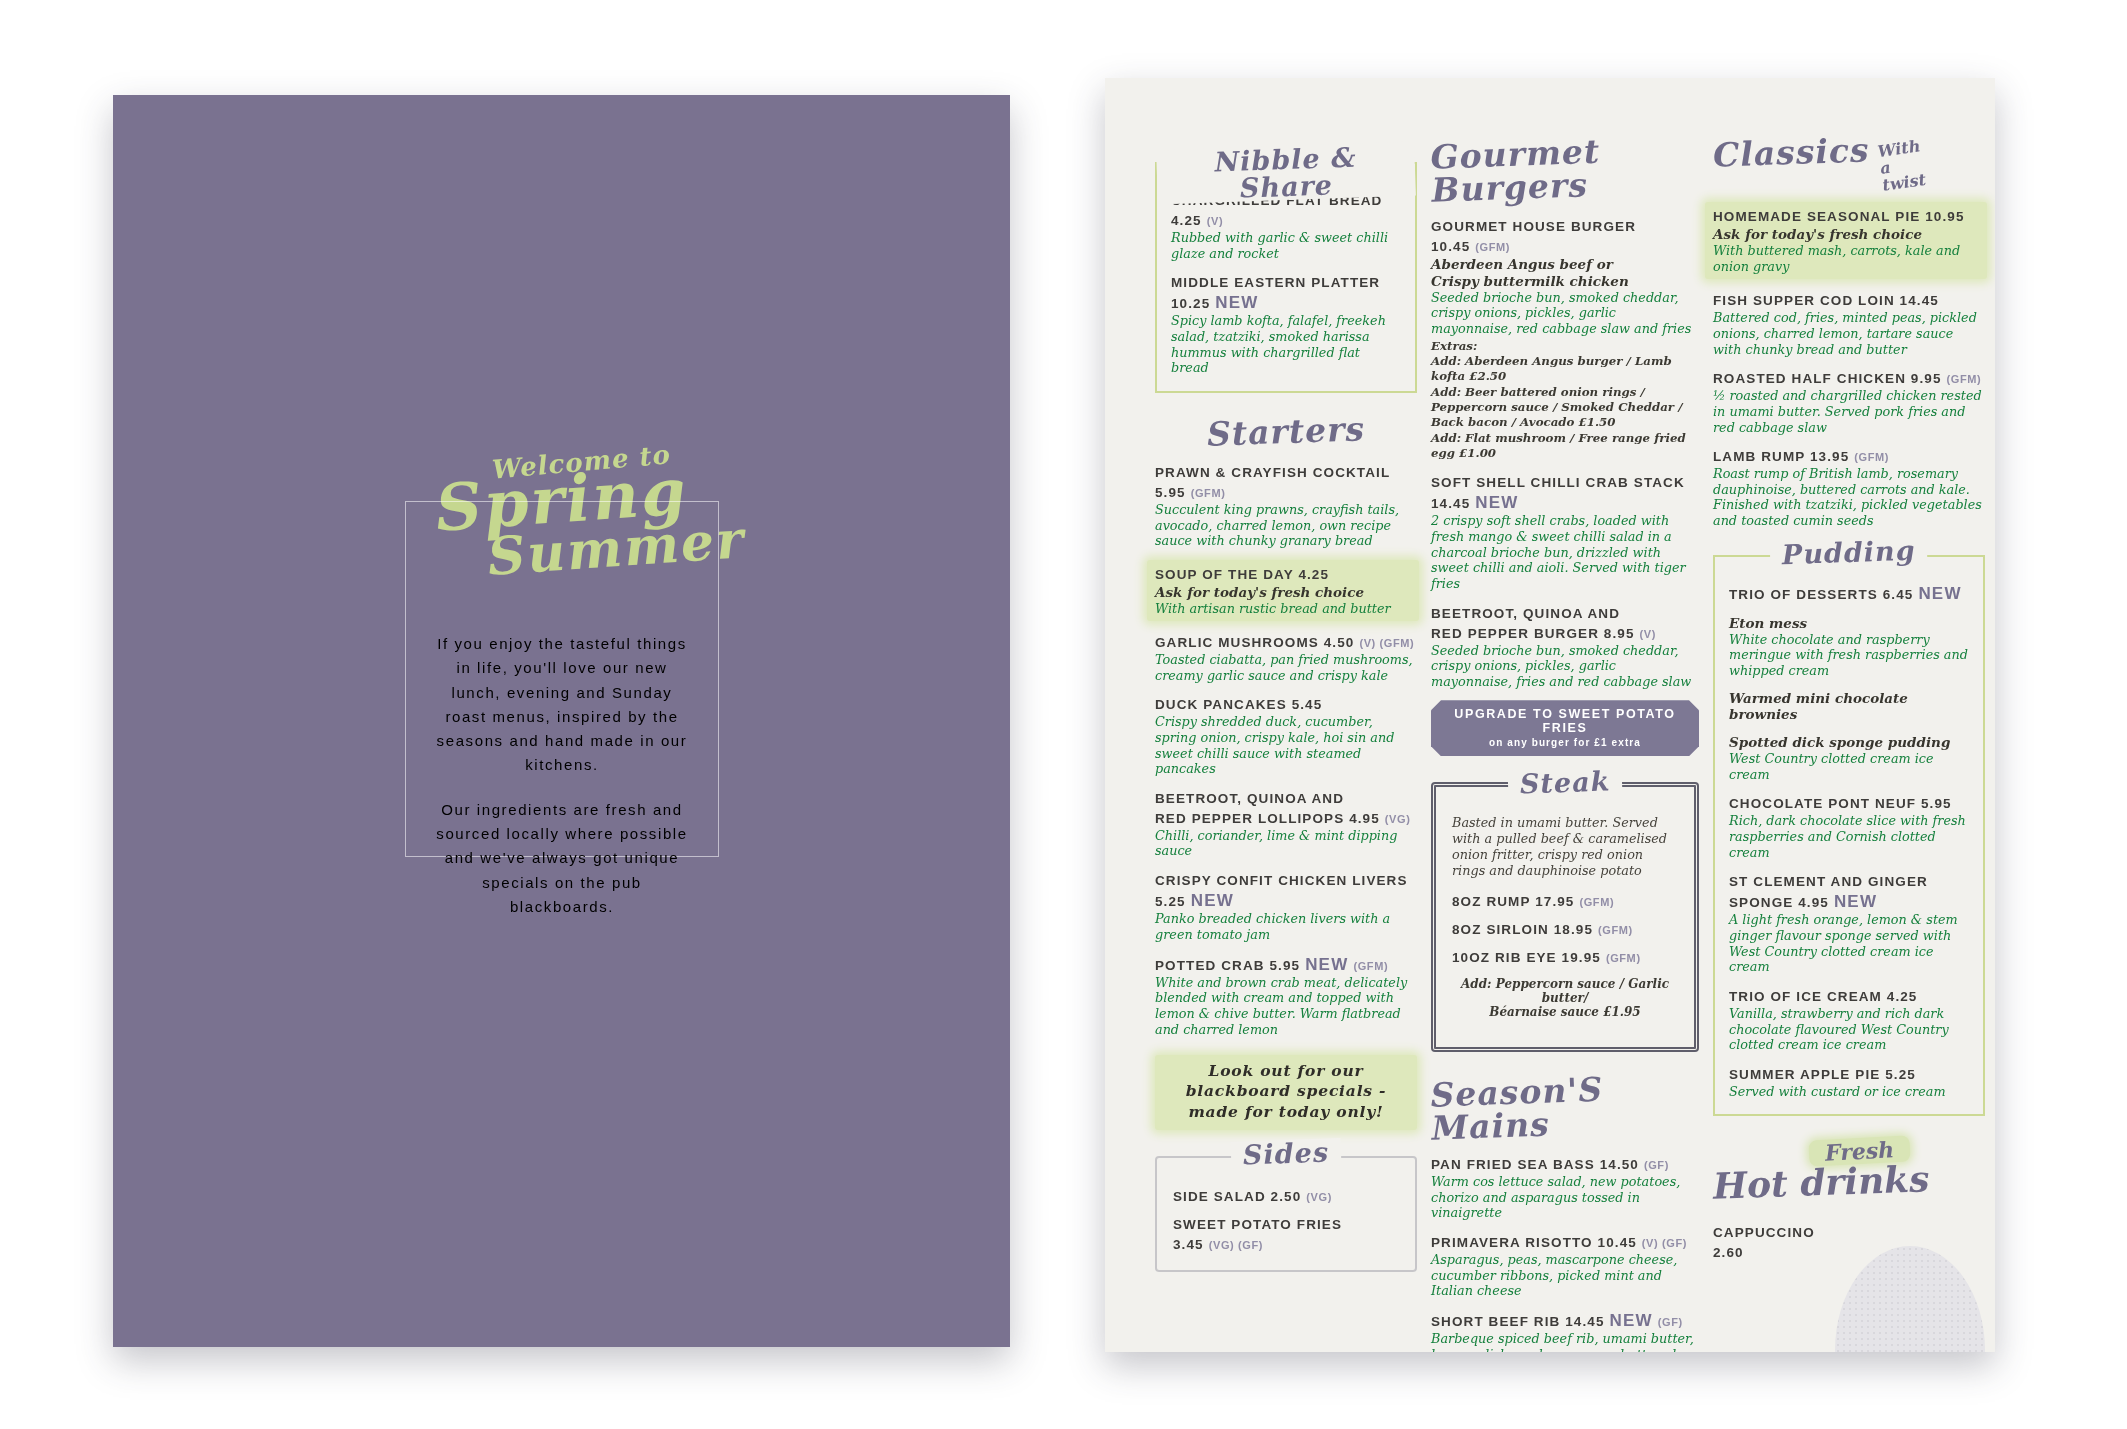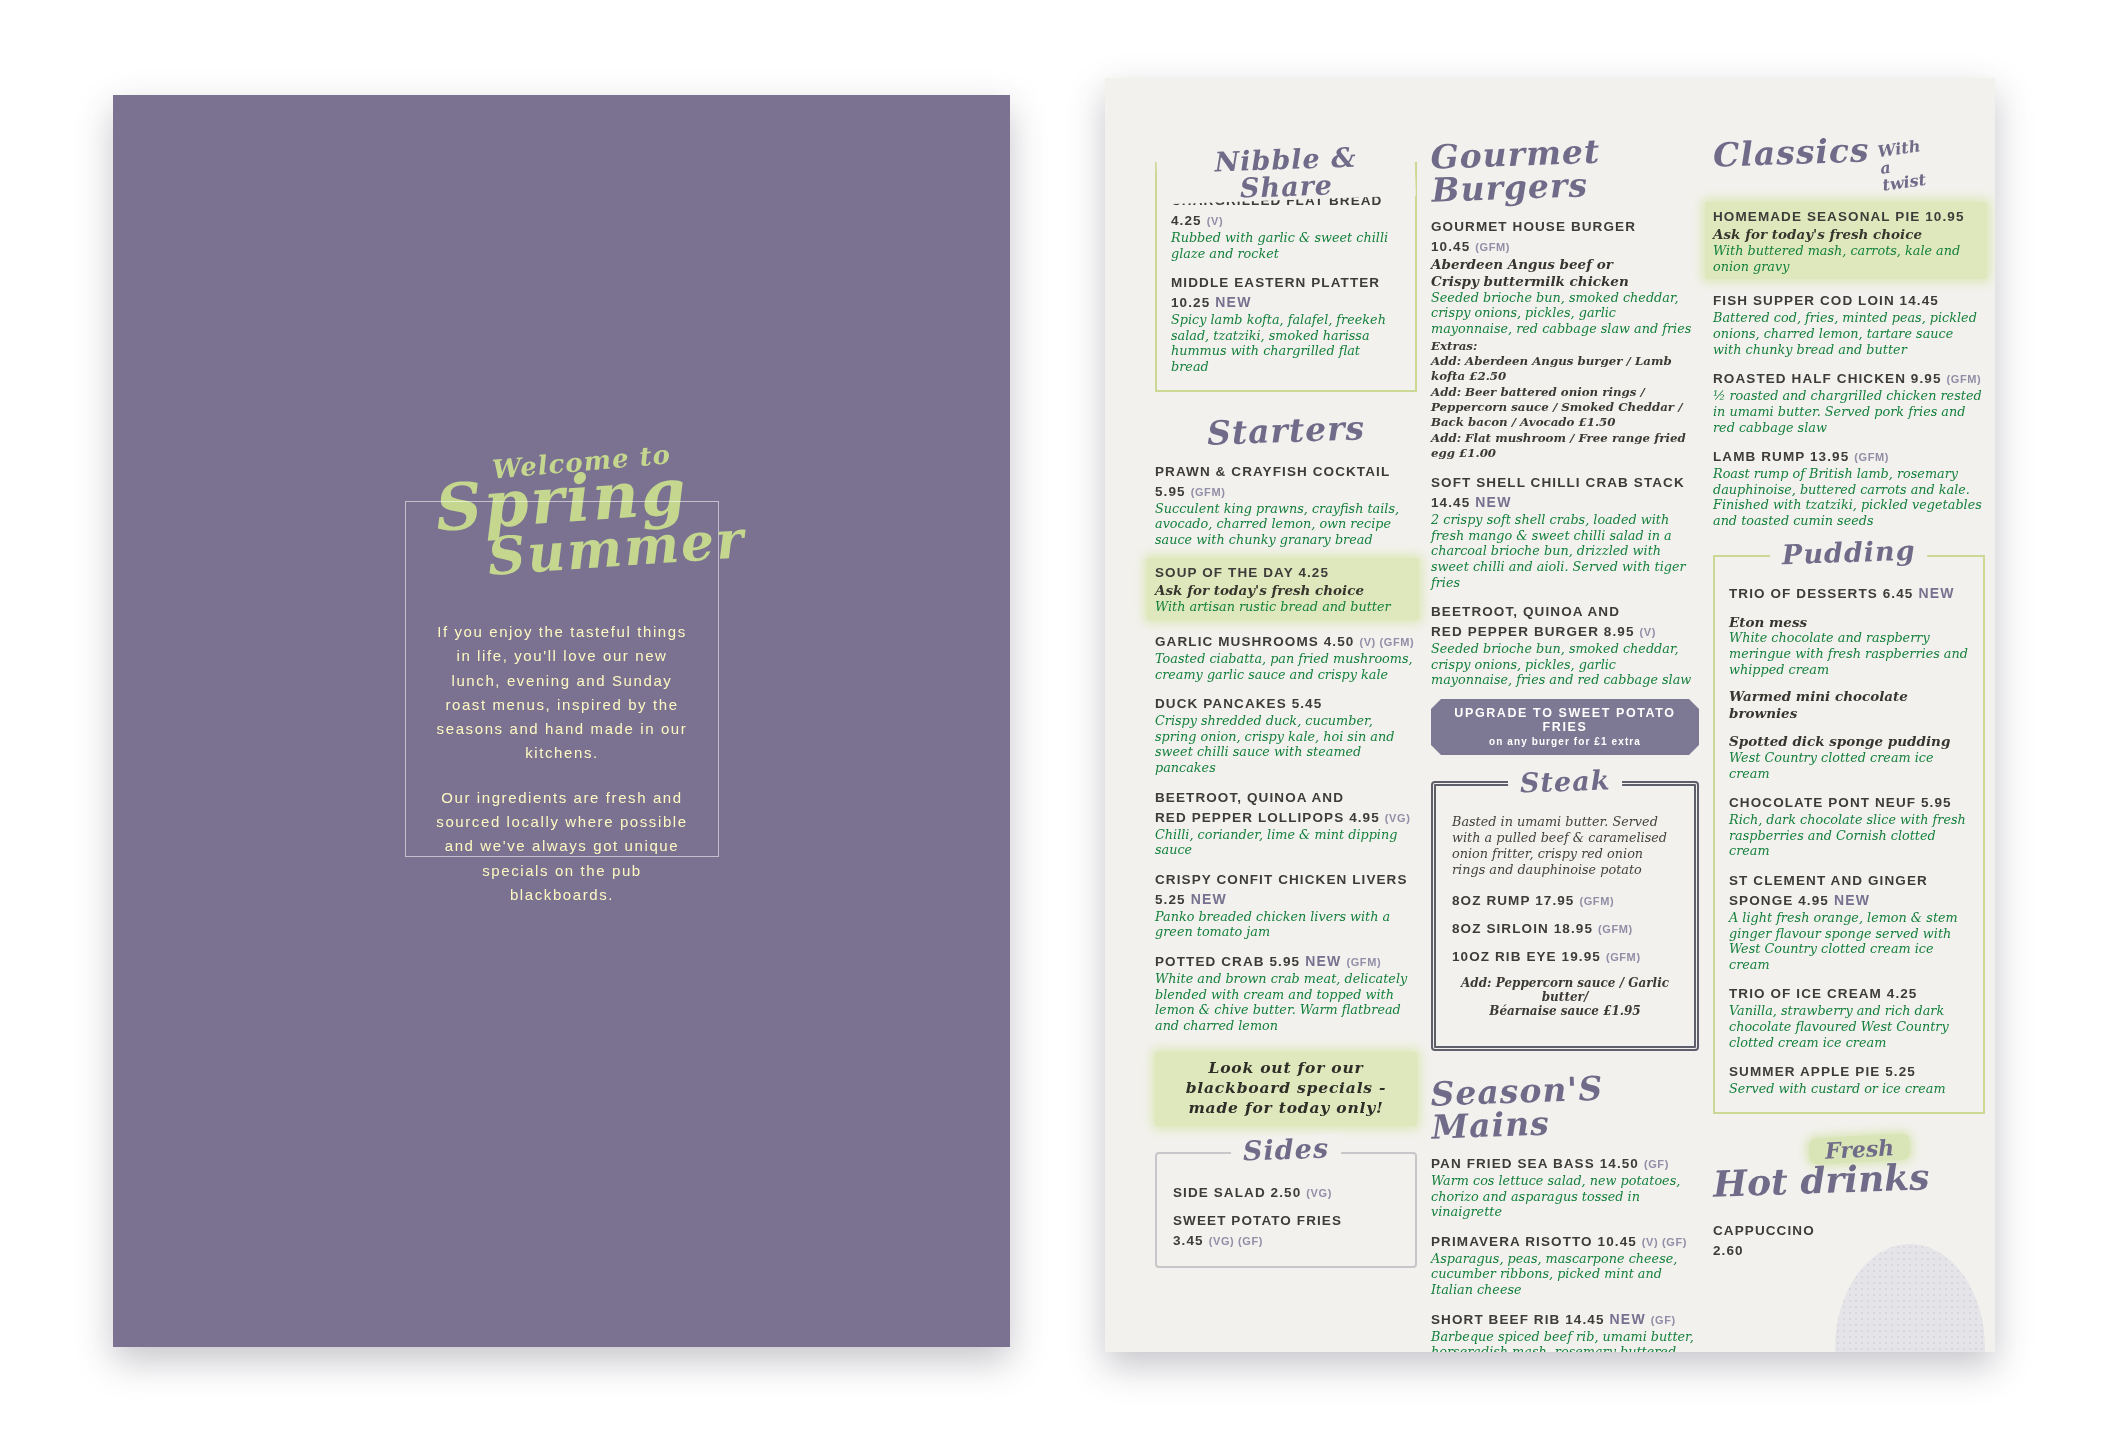--- a/index.html
+++ b/index.html
@@ -10,42 +10,42 @@
 
   
   .page-left { left:113px; top:95px; width:897px; height:1252px; background:#7a7290; }
   .logo { position:absolute; top:352px; left:0; width:100%; text-align:center;
           font-family:"DejaVu Serif", serif; font-style:italic; font-weight:bold; color:#c5d78f; }
   .logo-line1 { font-size:26px; transform:rotate(-5deg); letter-spacing:1px; margin-left:40px; }
   .logo-line2 { font-size:64px; line-height:.9; margin-top:-6px; transform:rotate(-4deg); letter-spacing:2px; }
   .logo-line3 { font-size:52px; line-height:.9; margin-top:-4px; margin-left:110px; transform:rotate(-4deg); letter-spacing:2px; }
   .welcome-box { position:absolute; left:292px; top:406px; width:314px; height:356px;
                  border:1px solid rgba(255,255,255,.55); padding:118px 28px 0; }
-  .welcome-box p { font-size:15px; letter-spacing:1.6px; line-height:1.62; color:#fef9c3;
-                   text-align:center; margin:0 0 20px; }
+  .welcome-box p { font-size:15px; letter-spacing:1.6px; line-height:1.62; color:#000000;
+                   text-align:center; margin:12px 0 20px; }
 
   
   .page-right { left:1105px; top:78px; width:890px; height:1274px; background:#f2f1ed; overflow:hidden; }
   .cols { display:flex; padding:58px 26px 0 50px; gap:14px; }
   .col1 { width:262px; flex:none; }
   .col2 { width:268px; flex:none; }
   .col3 { width:272px; flex:none; }
 
   .script { font-family:"DejaVu Serif", serif; font-style:italic; font-weight:bold; color:#6f6b88; }
   h2.script { margin:0 0 14px; transform:rotate(-2deg); }
   .xl { font-size:33px; letter-spacing:1px; line-height:1; }
   .lg { font-size:27px; letter-spacing:1px; line-height:1; }
   .md { font-size:22px; line-height:1; }
   .center { text-align:center; }
 
   .item { margin-bottom:11px; }
   .items.tight .item { margin-bottom:8px; }
   .item-title-line { line-height:1.25; }
   .item-title { font-weight:700; font-size:13.5px; letter-spacing:1.1px; color:#3e3c3a; white-space:pre-line; }
-  .item-new { font-weight:700; font-size:14px; letter-spacing:1.2px; color:#76718f; margin-left:5px; }
+  .item-new { font-weight:700; font-size:17px; letter-spacing:1.2px; color:#76718f; margin-left:5px; }
   .item-tags { font-weight:700; font-size:11px; letter-spacing:.6px; color:#928ea7; margin-left:5px; }
   .item-subtitle { font-family:"DejaVu Serif", serif; font-style:italic; font-weight:700;
                    font-size:13.5px; color:#37352e; white-space:pre-line; line-height:1.25; }
   .item-desc { font-family:"DejaVu Serif", serif; font-style:italic; font-size:12.8px; line-height:1.22;
                color:#15803d; white-space:pre-line; }
   .item-extras { font-family:"DejaVu Serif", serif; font-style:italic; font-weight:700; font-size:11.8px;
                  line-height:1.3; color:#3c3a33; white-space:pre-line; margin-top:2px; }
   .item.hl { background:#dee8bc; box-shadow:0 0 10px 4px #dee8bc; border-radius:3px;
              padding:4px 8px 5px; margin-left:-8px; margin-right:-2px; }
 

